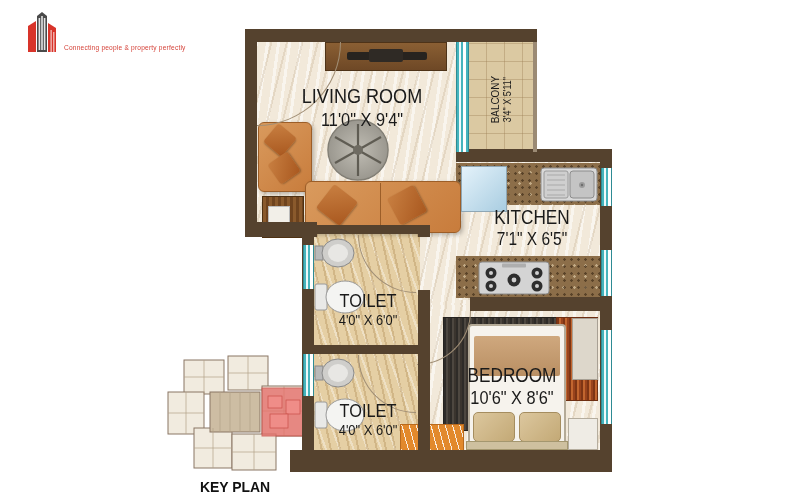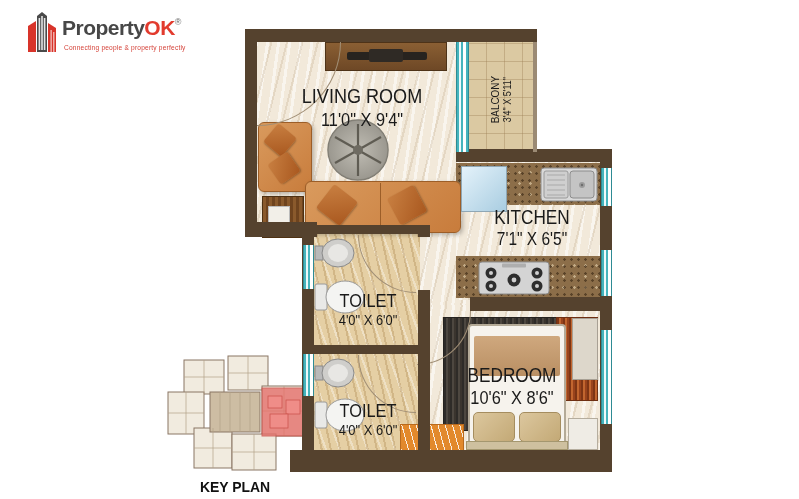--- a/index.html
+++ b/index.html
@@ -83,21 +83,20 @@
     <svg class="abs logo-icon" viewBox="0 0 32 44" width="32" height="44">
       <polygon points="2,16 10,11 10,42 2,42" fill="#d8342a"></polygon>
       <polygon points="11,6 16,2 21,6 21,42 11,42" fill="#4a4a4a"></polygon>
       <rect x="12.6" y="8" width="1.6" height="32" fill="#ffffff" opacity=".85"></rect>
       <rect x="15.2" y="6" width="1.6" height="34" fill="#ffffff" opacity=".85"></rect>
       <rect x="17.8" y="8" width="1.6" height="32" fill="#ffffff" opacity=".85"></rect>
       <polygon points="22,13 30,18 30,42 22,42" fill="#d8342a"></polygon>
       <rect x="24.4" y="20" width="1.5" height="22" fill="#ffffff" opacity=".6"></rect>
       <rect x="27" y="22" width="1.5" height="20" fill="#ffffff" opacity=".6"></rect>
     </svg>
-    <div class="abs logo-text"><span>Property</span><span class="ok">OK</span><span class="reg">®</span></div>
     <div class="abs logo-tag">Connecting people &amp; property perfectly</div>
   </div>
 
   <div class="abs floor-cream" style="left:255px; top:42px; width:203px; height:195px;"></div>
   <div class="abs floor-cream" style="left:418px; top:225px; width:54px; height:86px;"></div>
   <div class="abs floor-cream" style="left:456px; top:160px; width:146px; height:140px;"></div>
   <div class="abs floor-cream" style="left:430px; top:305px; width:172px; height:147px;"></div>
   <div class="abs floor-balcony" style="left:468px; top:42px; width:66px; height:110px;"></div>
   <div class="abs floor-toilet" style="left:312px; top:233px; width:108px; height:114px;"></div>
   <div class="abs floor-toilet" style="left:312px; top:353px; width:108px; height:99px;"></div>

